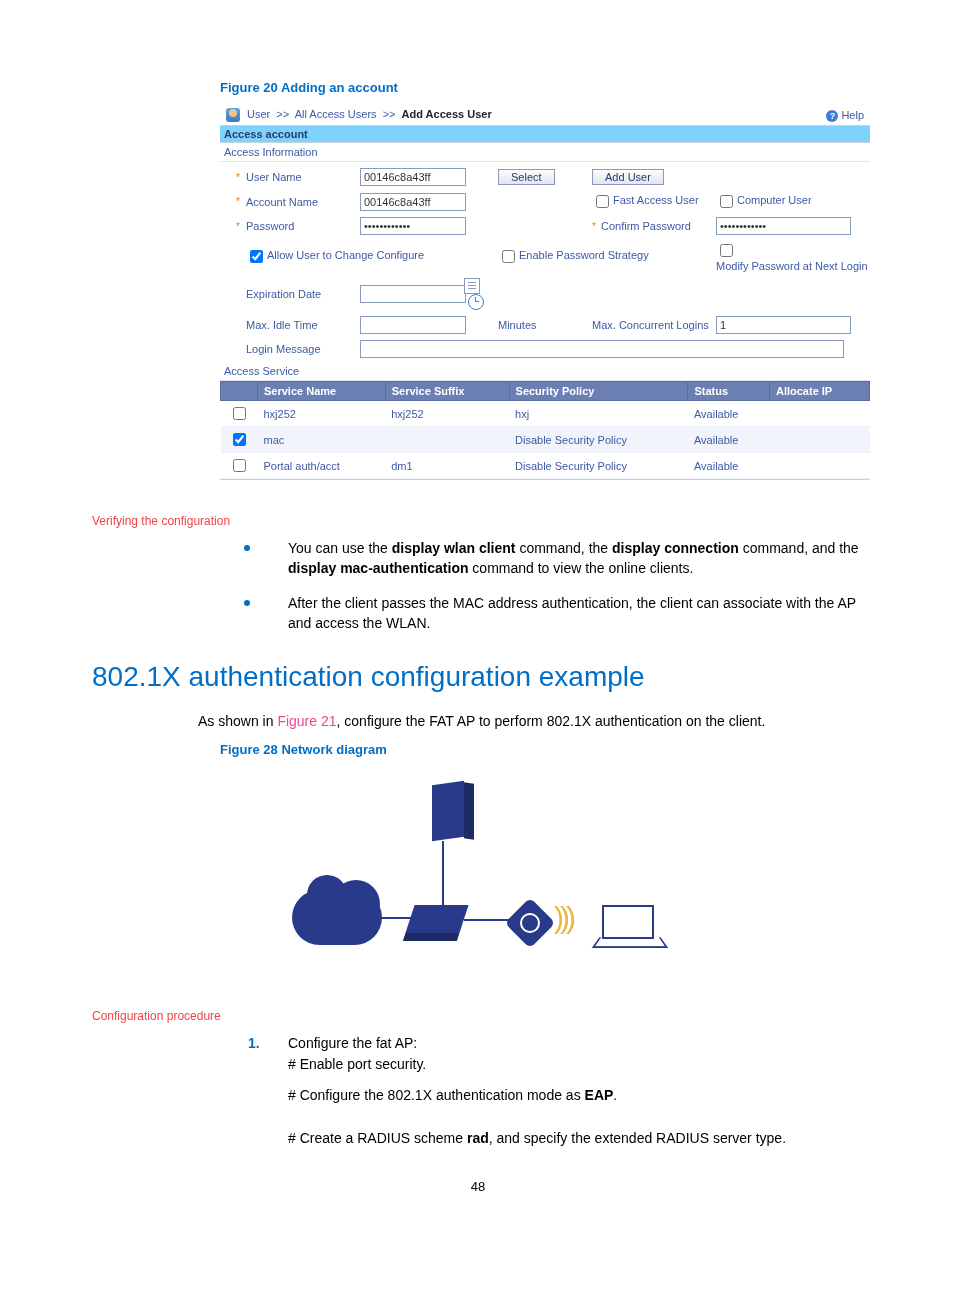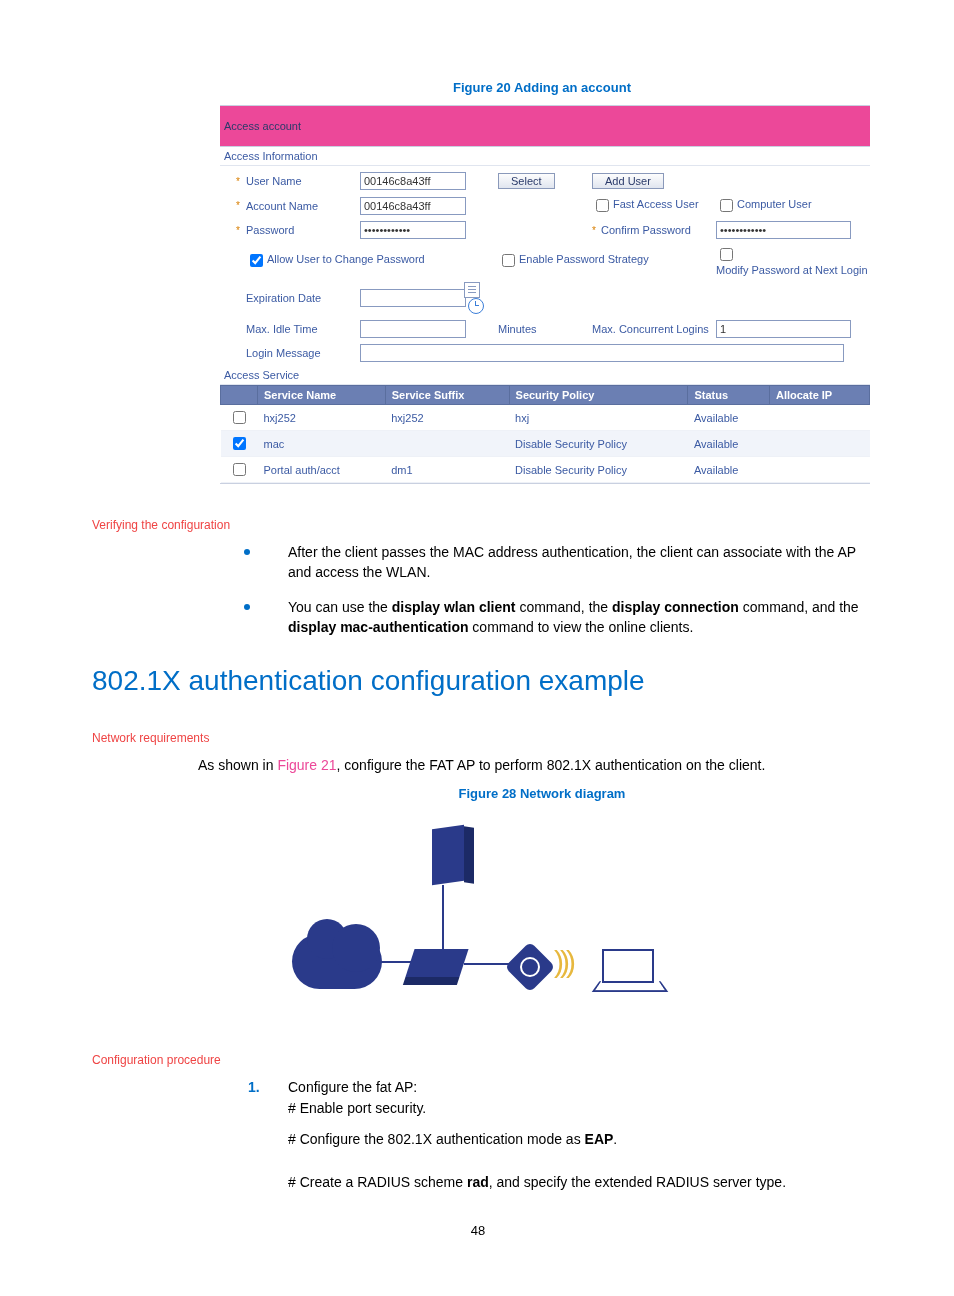--- a/index.html
+++ b/index.html
@@ -1,27 +1,27 @@
 <!DOCTYPE html>
 <html><head>
 <meta charset="utf-8">
 <style>
   html,body{margin:0;padding:0;background:#fff;}
   body{font-family:Arial,Helvetica,sans-serif;font-size:13px;color:#000;width:954px;}
   .page{padding:80px 90px 40px 92px;}
-  .figcap{color:#006ec7;font-weight:bold;font-size:13px;margin:0 0 10px 128px;font-family:"Futura",Arial,sans-serif;text-align:center;}
+  .figcap{color:#006ec7;font-weight:bold;font-size:13px;margin:0 0 10px 128px;font-family:"Futura",Arial,sans-serif;}
   
   .shot{margin-left:128px;width:650px;border-bottom:1px solid #c9d0e0;font-size:11px;color:#384e8a;}
   .shot .bcrow{display:flex;align-items:center;justify-content:space-between;padding:3px 6px;}
   .shot .bc a{color:#3b5aa3;text-decoration:none;}
   .shot .bc .sep{color:#3b5aa3;margin:0 3px;}
   .shot .bc .cur{color:#222;font-weight:bold;}
   .shot .help{color:#3b5aa3;}
   .shot .help .qi{display:inline-block;width:12px;height:12px;border-radius:50%;background:#3b7ed8;color:#fff;font-size:9px;line-height:12px;text-align:center;margin-right:3px;font-weight:bold;}
-  .shot .bar{background:#ec4899;border-top:1px solid #c9d0e0;border-bottom:1px solid #c9d0e0;padding:14px 4px;color:#2a3a6a;}
+  .shot .bar{background:#7dd3fc;border-top:1px solid #c9d0e0;border-bottom:1px solid #c9d0e0;padding:2px 4px;color:#2a3a6a;font-weight:bold;}
   .shot .sub{background:#fff;padding:3px 4px;color:#3b5aa3;border-bottom:1px solid #e0e5ef;}
   .shot .grid{display:grid;grid-template-columns:18px 110px 100px 30px 90px 120px 130px;column-gap:4px;row-gap:6px;align-items:center;padding:6px 4px 4px 4px;}
   .shot .grid .star{color:#d97e00;font-size:10px;text-align:right;padding-right:2px;}
   .shot .grid label{color:#3b5aa3;white-space:nowrap;}
   .shot input[type=text],.shot input[type=password]{border:1px solid #889ac0;height:16px;font-size:11px;padding:0 3px;color:#333;width:98%;}
   .shot .btn{display:inline-block;border:1px solid #8a99ba;background:linear-gradient(#fdfdfd,#e0e5ef);padding:1px 12px;font-size:11px;color:#2a3a6a;margin-right:8px;}
   .shot .ck{width:13px;height:13px;vertical-align:middle;margin-right:4px;}
   .shot .cal{display:inline-block;width:14px;height:14px;border:1px solid #889ac0;background:#fff;position:relative;vertical-align:middle;}
   .shot .cal::before{content:"";position:absolute;inset:3px;background:repeating-linear-gradient(#889ac0 0 1px,transparent 1px 3px);}
   .shot .clock{display:inline-block;width:14px;height:14px;border:1.5px solid #3b7ed8;border-radius:50%;position:relative;vertical-align:middle;margin-left:4px;}
@@ -68,20 +68,31 @@
   .usericon{display:inline-block;width:14px;height:14px;vertical-align:middle;background:radial-gradient(circle at 50% 35%,#f0c088 0 35%,transparent 36%),linear-gradient(#5fa2e0,#3c7ac0);border-radius:3px;margin-right:4px;}
 </style>
 </head>
 <body>
 
 <div class="page">
 
   <div class="figcap">Figure 20 Adding an account</div>
 
   <div class="shot">
+    <div class="bcrow">
+      <span class="bc">
+        <span class="usericon"></span>
+        <a>User</a>
+        <span class="sep">&gt;&gt;</span>
+        <a>All Access Users</a>
+        <span class="sep">&gt;&gt;</span>
+        <span class="cur">Add Access User</span>
+      </span>
+      <span class="help"><span class="qi">?</span><span>Help</span></span>
+    </div>
     <div class="bar">Access account</div>
     <div class="sub">Access Information</div>
 
     <div class="grid">
       <span class="star">*</span>
       <label>User Name</label>
       <input type="text" value="00146c8a43ff" style="">
       <span></span>
       <span>
         <span class="btn">Select</span>
@@ -101,21 +112,21 @@
 
       <span class="star">*</span>
       <label>Password</label>
       <input type="password" value="************" style="">
       <span></span>
       <span></span>
       <span><span class="star" style="display:inline">*</span> <label>Confirm Password</label></span>
       <input type="password" value="************" style="">
 
       <span></span>
-      <span style="grid-column:2/4"><input type="checkbox" class="ck" checked="" style=""><label>Allow User to Change Password</label></span>
+      <span style="grid-column:2/4"><input type="checkbox" class="ck" checked="" style=""><label>Allow User to Change Configure</label></span>
       <span></span>
       <span style="grid-column:5/7"><input type="checkbox" class="ck" style=""><label>Enable Password Strategy</label></span>
       <span><input type="checkbox" class="ck" style=""><label>Modify Password at Next Login</label></span>
 
       <span></span>
       <label>Expiration Date</label>
       <input type="text" style="">
       <span><span class="cal"></span><span class="clock"></span></span>
       <span></span>
         <span></span>
@@ -168,29 +179,28 @@
             <td>Disable Security Policy</td>
             <td>Available</td>
             <td></td>
       </tr>
     </tbody>
       </table>
   </div>
 
   <h3 class="sec">Verifying the configuration</h3>
   <ul class="bul">
-    <li>After the client passes the MAC address authentication, the client can associate with the AP and access the WLAN.</li>
     <li>
       <span>You can use the </span><b>display wlan client</b><span> command, the </span><b>display connection</b><span> command, and the </span><b>display mac-authentication</b><span> command to view the online clients.</span>
     </li>
+    <li>After the client passes the MAC address authentication, the client can associate with the AP and access the WLAN.</li>
   </ul>
 
   <h2 class="main">802.1X authentication configuration example</h2>
 
-  <h3 class="sec">Network requirements</h3>
   <p class="body">
     <span>As shown in </span><a>Figure 21</a><span>, configure the FAT AP to perform 802.1X authentication on the client.</span>
   </p>
   <div class="figcap">Figure 28 Network diagram</div>
 
   <div class="diagram">
     <div class="cloud"></div>
     <div class="server"></div>
     <div class="switch"></div>
     <div class="ap">

